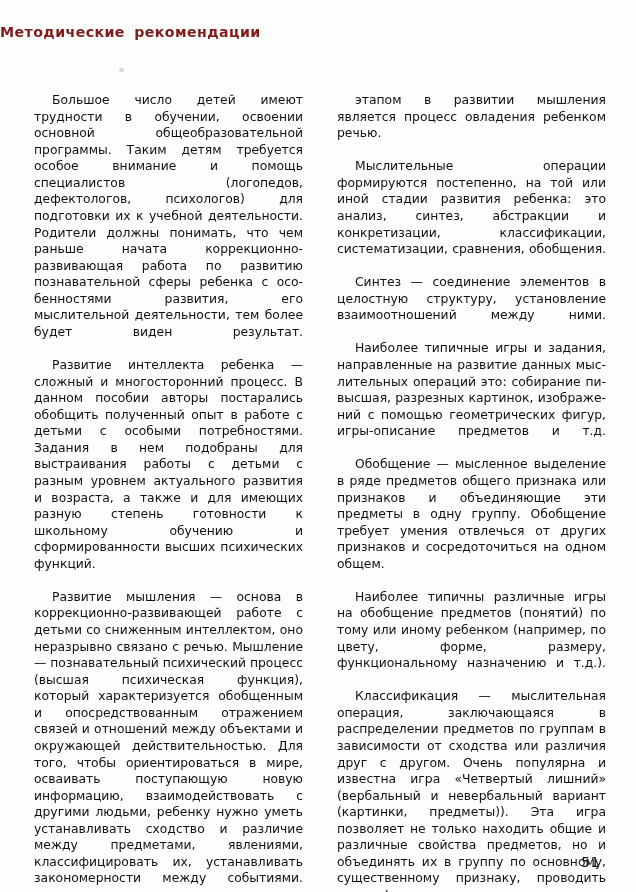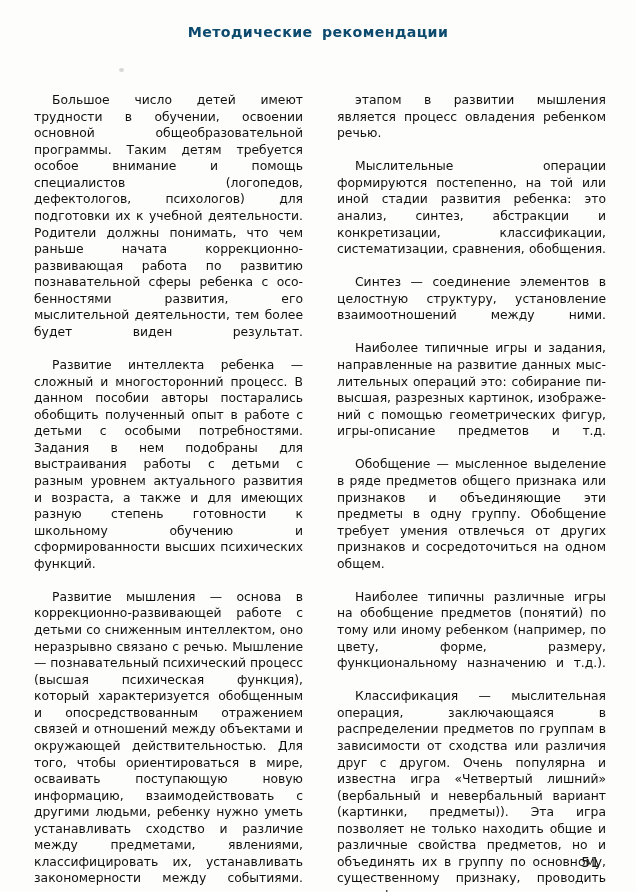--- a/index.html
+++ b/index.html
@@ -22,25 +22,24 @@
     inset: 0;
     background: #fdfdfc;
   }
 
   
   .running-head {
     position: absolute;
     top: 24px;
     left: 0;
     width: 636px;
-    text-align: center;
     font-size: 14.2px;
     font-weight: 700;
     letter-spacing: 0.4px;
-    color: #0c4a6e;
+    color: #7f1d1d;
     word-spacing: 4px;
   }
 
   
   .scan-speck {
     position: absolute;
     top: 68px;
     left: 119px;
     width: 5px;
     height: 4px;

